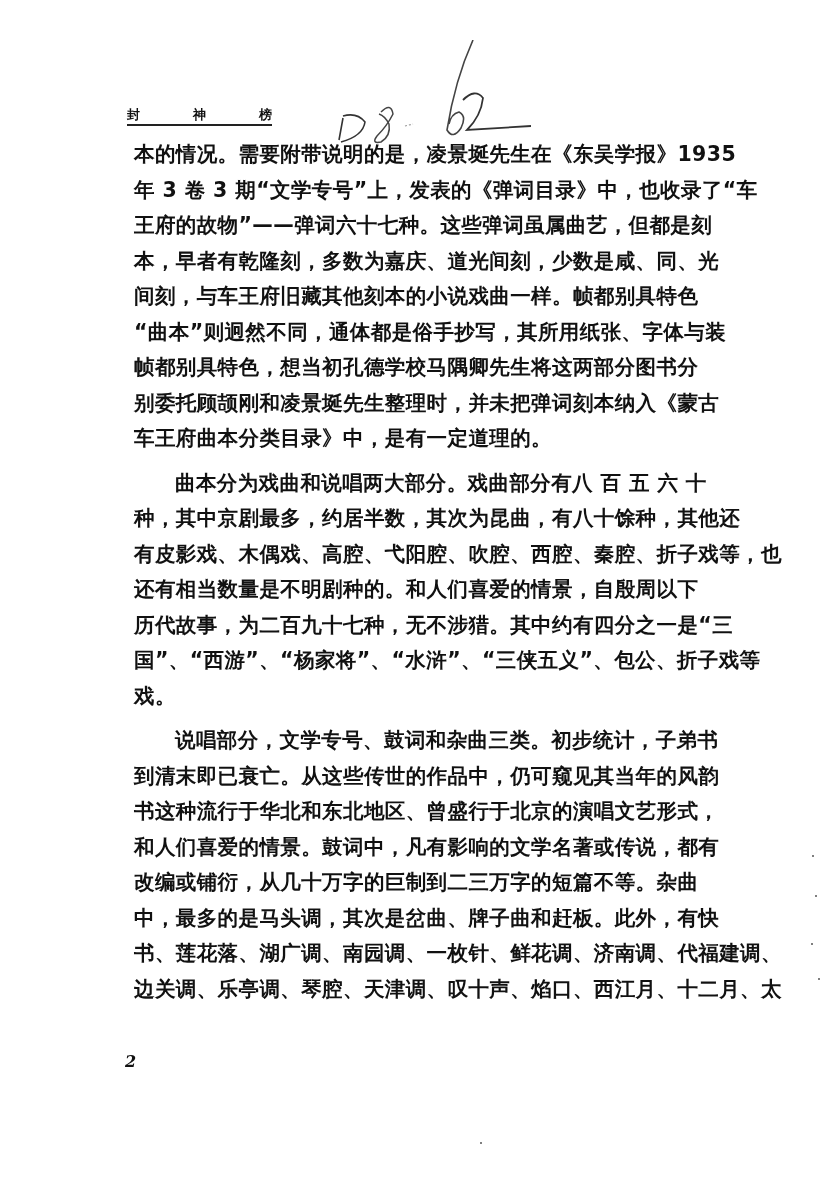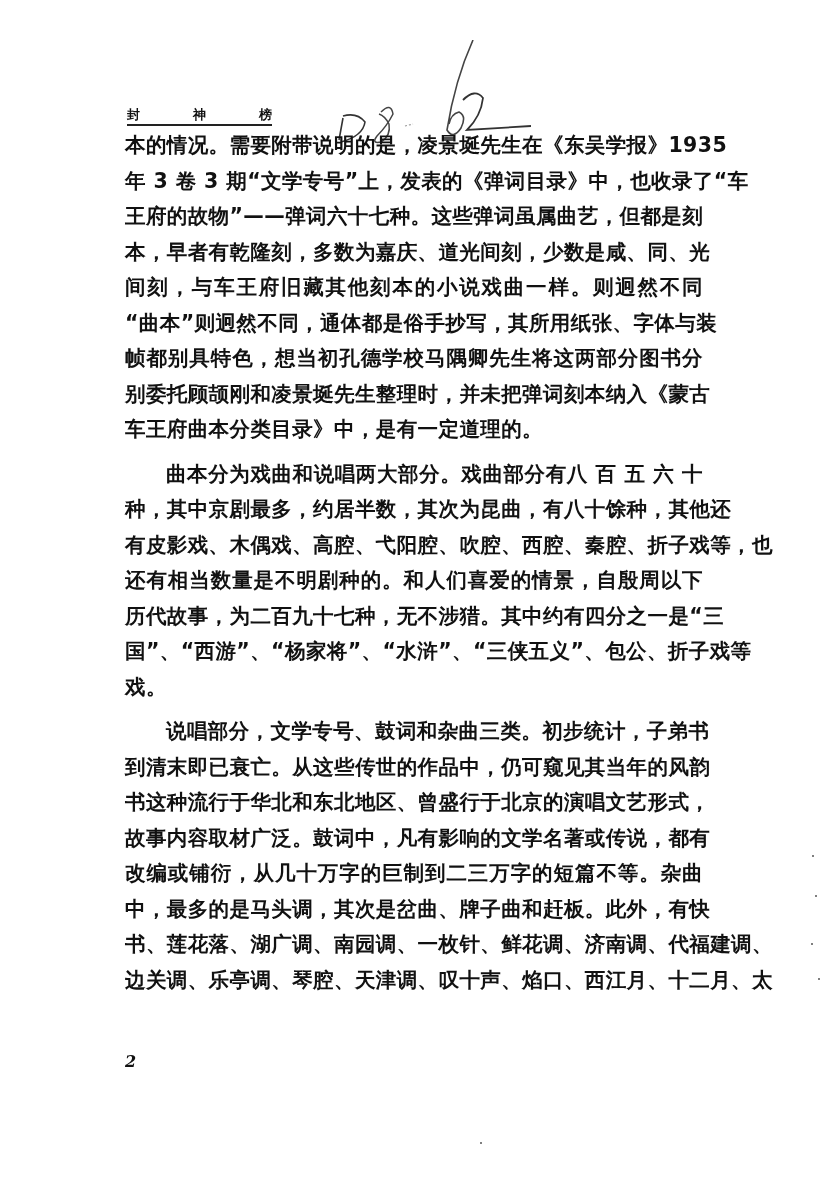--- a/index.html
+++ b/index.html
@@ -51,21 +51,21 @@
       top: 128px;
       width: 578px;
       font-family: "DejaVu Sans", sans-serif;
       font-weight: bold;
       font-size: 20.5px;
       line-height: 35.5px;
       text-align: justify;
       letter-spacing: 0.4px;
     }
     .body-text p {
-      margin: 0;
+      margin: 9px;
     }
     .body-text p.para-gap {
       margin-top: 9px;
     }
     .body-text .line {
       display: block;
       white-space: nowrap;
       text-align-last: justify;
       text-align: justify;
     }
@@ -115,40 +115,40 @@
 
     <path d="M128 60 Q140 48 148 58 Q146 76 132 90 L196 86" fill="none" stroke="#333" stroke-width="1.8"></path>
   </svg>
 
   <div class="body-text">
     <p>
       <span class="line">本的情况。需要附带说明的是，凌景埏先生在《东吴学报》1935</span>
       <span class="line">年 3 卷 3 期“文学专号”上，发表的《弹词目录》中，也收录了“车</span>
       <span class="line">王府的故物”——弹词六十七种。这些弹词虽属曲艺，但都是刻</span>
       <span class="line">本，早者有乾隆刻，多数为嘉庆、道光间刻，少数是咸、同、光</span>
-      <span class="line">间刻，与车王府旧藏其他刻本的小说戏曲一样。则迥然不同</span>
+      <span class="line">间刻，与车王府旧藏其他刻本的小说戏曲一样。帧都别具特色</span>
       <span class="line">“曲本”则迥然不同，通体都是俗手抄写，其所用纸张、字体与装</span>
       <span class="line">帧都别具特色，想当初孔德学校马隅卿先生将这两部分图书分</span>
       <span class="line">别委托顾颉刚和凌景埏先生整理时，并未把弹词刻本纳入《蒙古</span>
       <span class="line last">车王府曲本分类目录》中，是有一定道理的。</span>
     </p>
     <p class="para-gap">
       <span class="line indent">曲本分为戏曲和说唱两大部分。戏曲部分有八 百 五 六 十</span>
       <span class="line">种，其中京剧最多，约居半数，其次为昆曲，有八十馀种，其他还</span>
       <span class="line">有皮影戏、木偶戏、高腔、弋阳腔、吹腔、西腔、秦腔、折子戏等，也</span>
       <span class="line">还有相当数量是不明剧种的。和人们喜爱的情景，自殷周以下</span>
       <span class="line">历代故事，为二百九十七种，无不涉猎。其中约有四分之一是“三</span>
       <span class="line">国”、“西游”、“杨家将”、“水浒”、“三侠五义”、包公、折子戏等</span>
       <span class="line last">戏。</span>
     </p>
     <p class="para-gap">
       <span class="line indent">说唱部分，文学专号、鼓词和杂曲三类。初步统计，子弟书</span>
       <span class="line">到清末即已衰亡。从这些传世的作品中，仍可窥见其当年的风韵</span>
       <span class="line">书这种流行于华北和东北地区、曾盛行于北京的演唱文艺形式，</span>
-      <span class="line">故事内容取材广泛。鼓词中，凡有影响的文学名著或传说，都有</span>
+      <span class="line">和人们喜爱的情景。鼓词中，凡有影响的文学名著或传说，都有</span>
       <span class="line">改编或铺衍，从几十万字的巨制到二三万字的短篇不等。杂曲</span>
       <span class="line">中，最多的是马头调，其次是岔曲、牌子曲和赶板。此外，有快</span>
       <span class="line">书、莲花落、湖广调、南园调、一枚针、鲜花调、济南调、代福建调、</span>
       <span class="line">边关调、乐亭调、琴腔、天津调、叹十声、焰口、西江月、十二月、太</span>
     </p>
   </div>
 
   <div class="page-number">2</div>
 
   <span class="speck" style="left:812px; top:855px;"></span>

